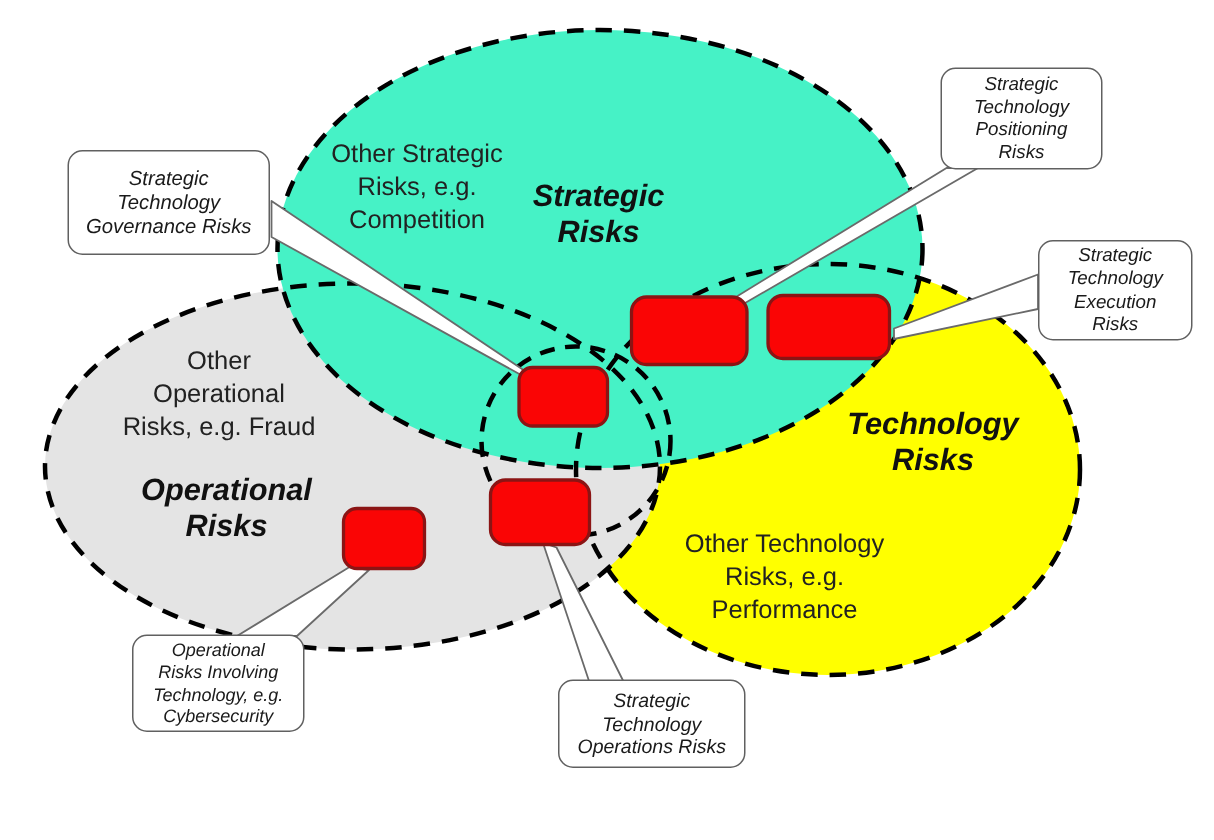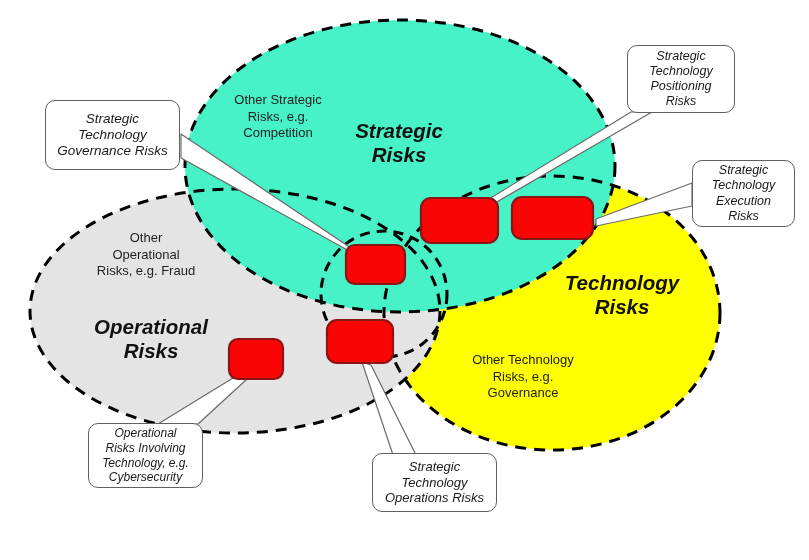--- a/index.html
+++ b/index.html
@@ -37,21 +37,21 @@
     stroke-width: 2.2;
   }
 
   .label {
     position: absolute;
     text-align: center;
     white-space: pre-line;
     color: #222222;
   }
   .other-label {
-    font-size: 13px;
+    font-size: 17px;
     line-height: 1.28;
   }
   .region-title {
     font-size: 20.5px;
     font-weight: bold;
     font-style: italic;
     line-height: 1.15;
     color: #111111;
   }
   .callout {
@@ -107,21 +107,21 @@
   <div class="label other-label" style="left:61px; top:230px; width:170px;text-align:center;">Other
 Operational
 Risks, e.g. Fraud</div>
   <div class="label region-title" style="left:71px; top:315px; width:160px;">Operational
 Risks</div>
 
   <div class="label region-title" style="left:542px; top:271px; width:160px;">Technology
 Risks</div>
   <div class="label other-label" style="left:448px; top:352px; width:150px;">Other Technology
 Risks, e.g.
-Governance</div>
+Performance</div>
 
   <div class="callout" style="left:45px; top:100px; width:135px; height:70px; font-size:13.5px; line-height:1.2;">Strategic
 Technology
 Governance Risks</div>
 
   <div class="callout" style="left:627px; top:45px; width:108px; height:68px; font-size:12.5px; line-height:1.22;">Strategic
 Technology
 Positioning
 Risks</div>
 

